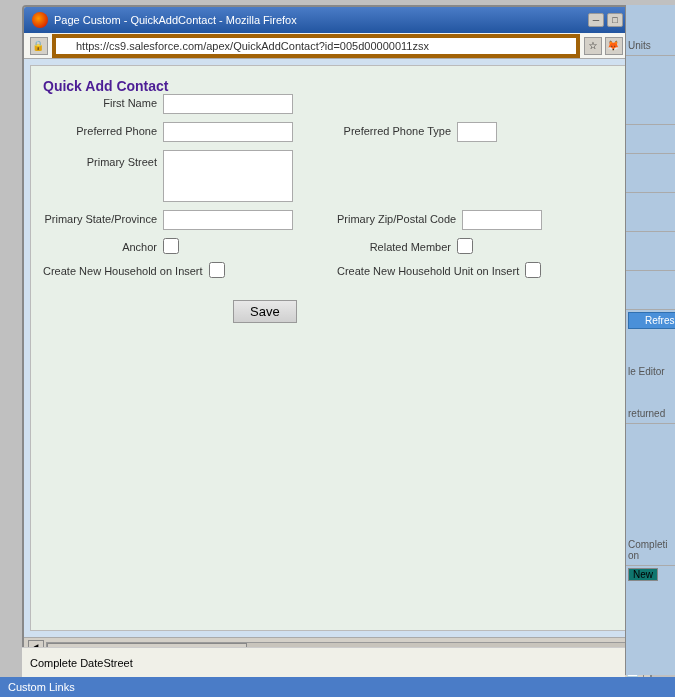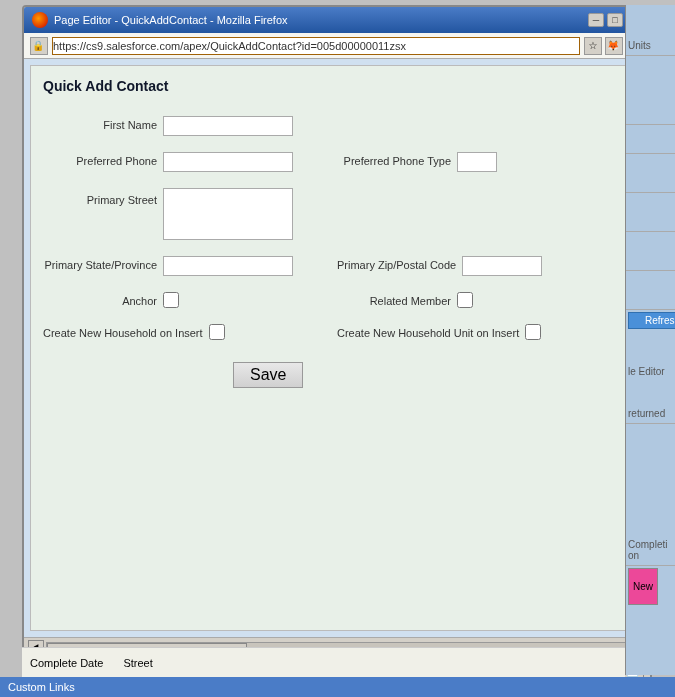--- a/index.html
+++ b/index.html
@@ -81,22 +81,22 @@
       padding: 3px 6px;
       display: flex;
       align-items: center;
       gap: 4px;
       height: 26px;
     }
 
     .address-input {
       flex: 1;
       background: white;
-      border: 1px solid #a16207;
-      padding: 2px 0;
+      border: 4px solid #a16207;
+      padding: 2px 20px;
       font-size: 11px;
       color: #333;
     }
 
     .addr-icons {
       display: flex;
       gap: 3px;
     }
 
     .addr-icon {
@@ -125,35 +125,33 @@
       background: #e8f0e8;
       margin: 6px;
       border: 1px solid #bbb;
       padding: 12px;
       flex: 1;
     }
 
     .form-title {
       font-size: 14px;
       font-weight: bold;
-      color: #0f172a;
-      margin-bottom: 14px;
+      color: #4c1d95;
     }
 
     .form-row {
       display: flex;
       align-items: flex-start;
       margin-bottom: 8px;
     }
 
     .form-left, .form-right {
       display: flex;
       align-items: flex-start;
       flex: 1;
-      margin-top: 8px;
     }
 
     .field-label {
       text-align: right;
       color: #333;
       font-size: 11px;
       padding-right: 6px;
       padding-top: 3px;
       min-width: 120px;
     }
@@ -211,21 +209,21 @@
       width: 80px;
       background: white;
       border: 1px solid #aaa;
       height: 20px;
     }
 
     .save-btn {
       background: linear-gradient(to bottom, #e8e8e8, #d0d0d0);
       border: 1px solid #999;
       padding: 3px 16px;
-      font-size: 16px;
+      font-size: 13px;
       cursor: pointer;
       margin-top: 14px;
       margin-left: 190px;
     }
 
     
     .scrollbar-area {
       height: 18px;
       background: #d4d0c8;
       border-top: 1px solid #aaa;
@@ -352,23 +350,23 @@
       background: #4a90d9;
       color: white;
       border: 1px solid #3070b0;
       padding: 2px 16px;
       font-size: 10px;
       cursor: pointer;
       margin: 2px;
     }
 
     .right-new-btn {
-      background: #ec4899;
+      background: #0f766e;
       border: 1px solid #888;
-      padding: 12px 4px;
+      padding: 0 4px;
       font-size: 10px;
       cursor: pointer;
       margin: 2px;
     }
 
     
     .custom-links-bar {
       position: absolute;
       bottom: 0;
       left: 0;
@@ -388,32 +386,31 @@
       bottom: 20px;
       left: 22px;
       right: 50px;
       height: 30px;
       background: #f0f0e8;
       border-top: 1px solid #ccc;
       display: flex;
       align-items: center;
       padding: 0 8px;
       font-size: 11px;
-      gap: 20px;
     }
   </style>
 </head>
 <body>
 
 <div class="browser-chrome">
 
   <div class="title-bar">
     <div class="title-bar-left">
       <span class="firefox-icon"></span>
-      <span>Page Editor - QuickAddContact - Mozilla Firefox</span>
+      <span>Page Custom - QuickAddContact - Mozilla Firefox</span>
     </div>
     <div class="title-bar-buttons">
       <div class="tb-btn minimize">─</div>
       <div class="tb-btn maximize">□</div>
       <div class="tb-btn close">✕</div>
     </div>
   </div>
 
   <div class="address-bar">
     <div class="addr-icon">🔒</div>

